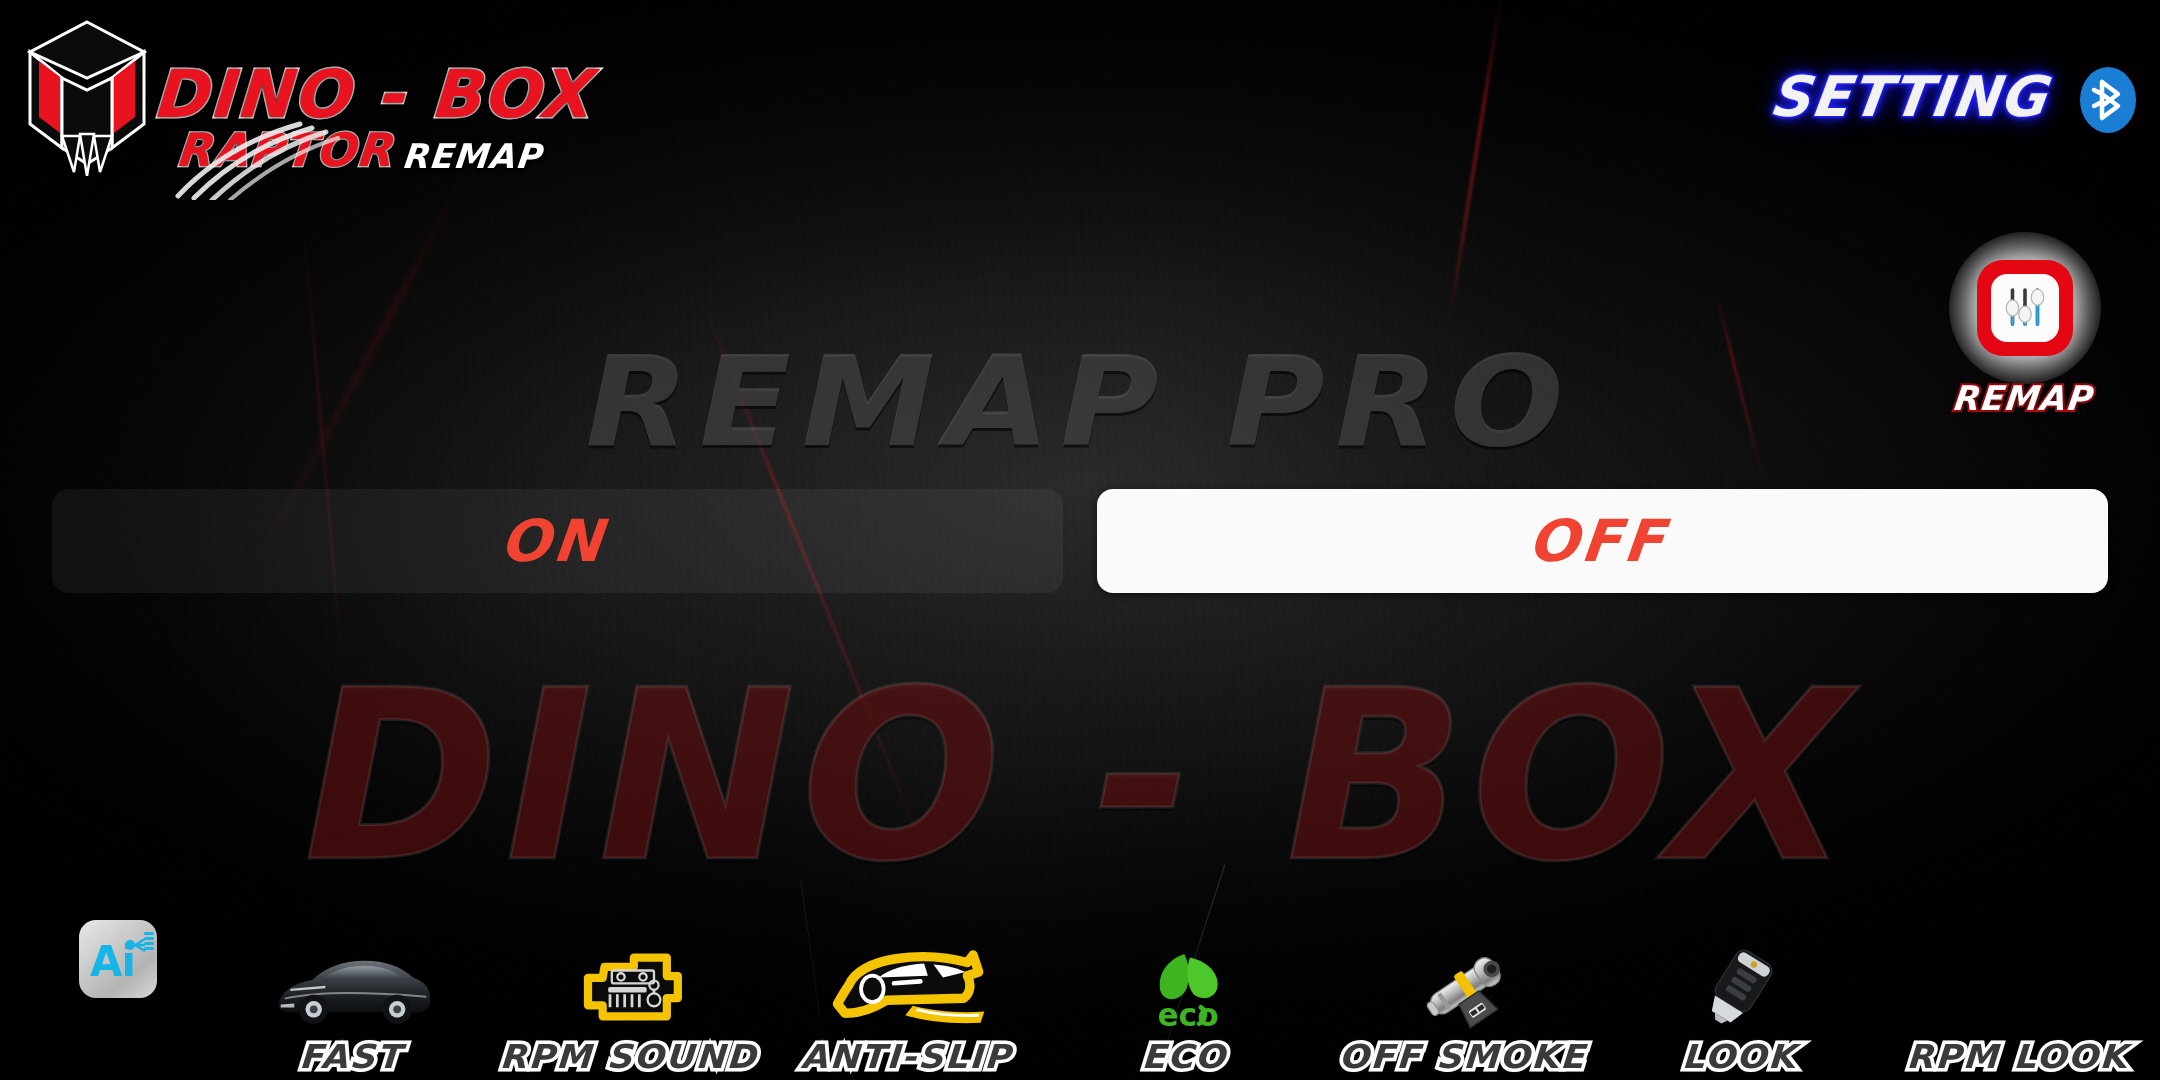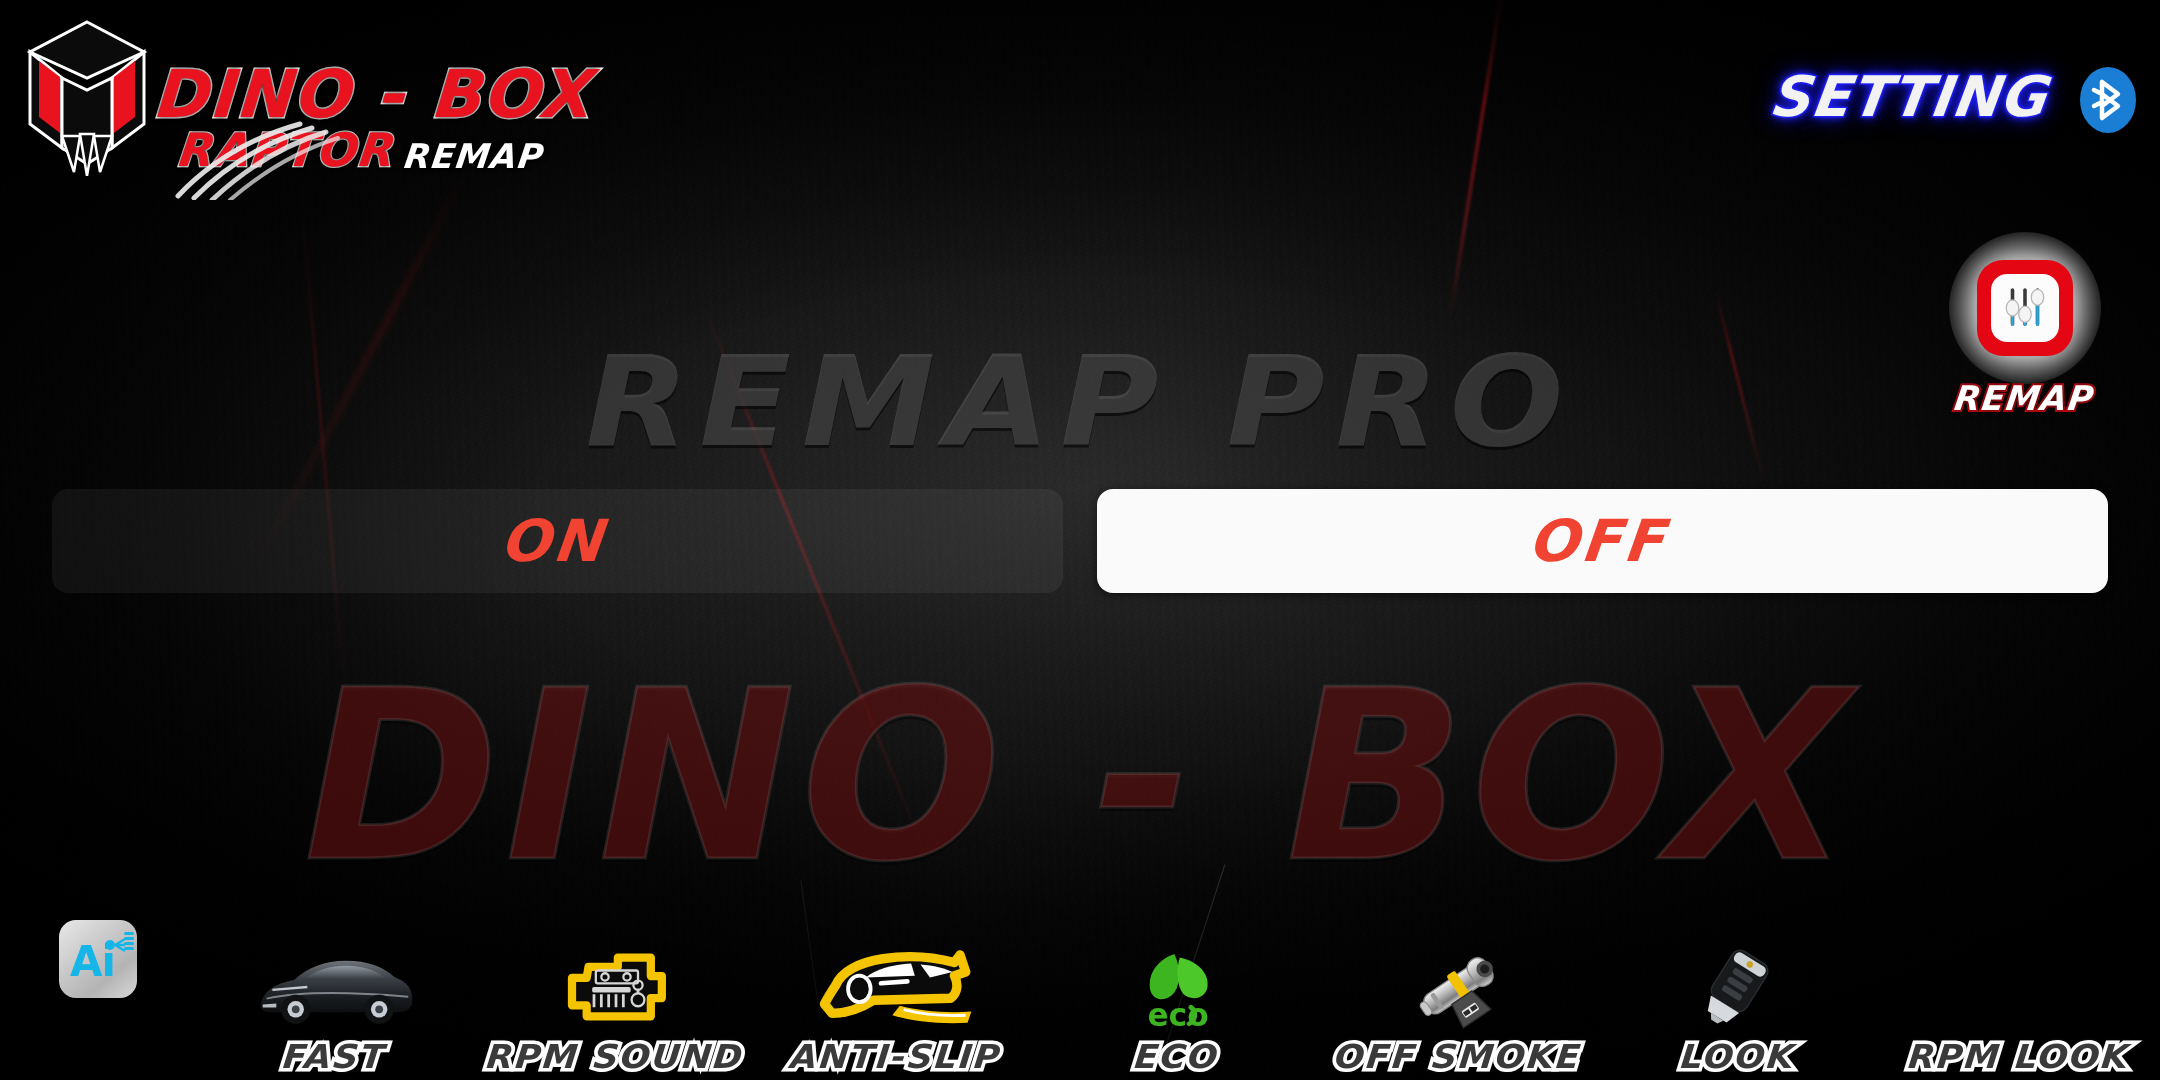--- a/index.html
+++ b/index.html
@@ -178,21 +178,21 @@
     letter-spacing:3px;
     color:#f04332;
     transform:skewX(-9deg);
   }
   #btn-on  { background:rgba(255,255,255,.055); }
   #btn-off { background:#fafafa; box-shadow:0 2px 8px rgba(0,0,0,.55); }
 
   
   #bottom-nav {
     position:absolute; left:0; bottom:0; width:2160px; height:200px;
-    display:flex; 
+    display:flex; padding-left:20px;
   }
   .nav-item {
     flex:1; height:100%;
     display:flex; flex-direction:column; align-items:center; justify-content:flex-end;
     cursor:pointer; position:relative; padding-bottom:4px;
   }
   .nav-icon {
     height:92px; width:100%;
     display:flex; align-items:center; justify-content:center;
     margin-bottom:4px;

